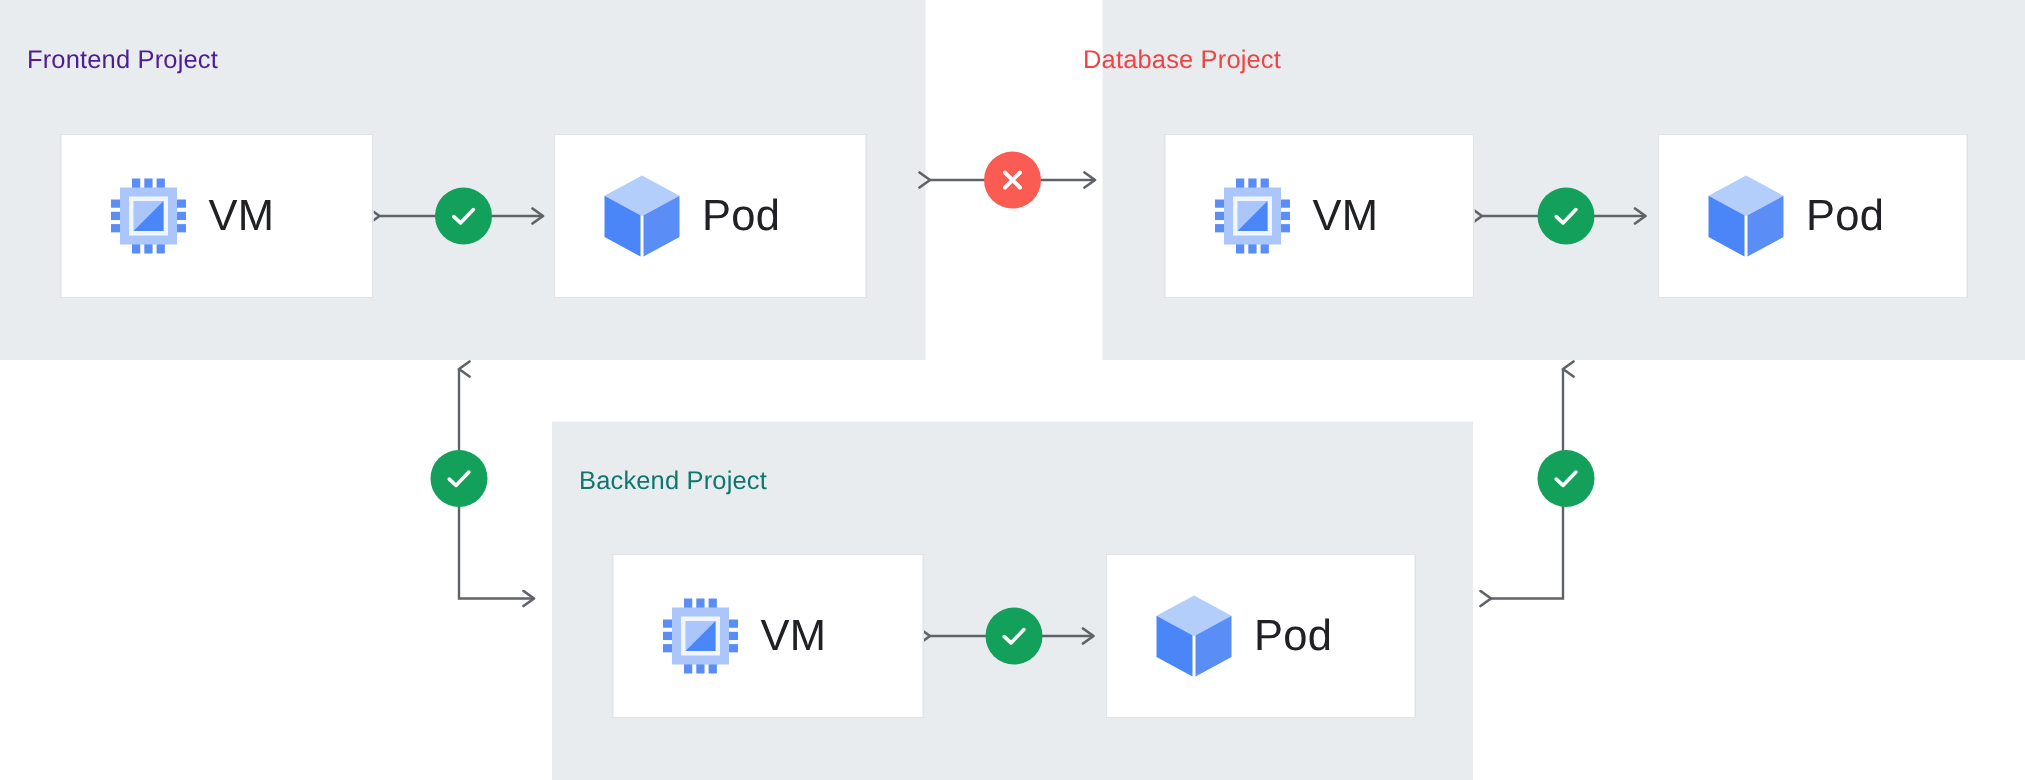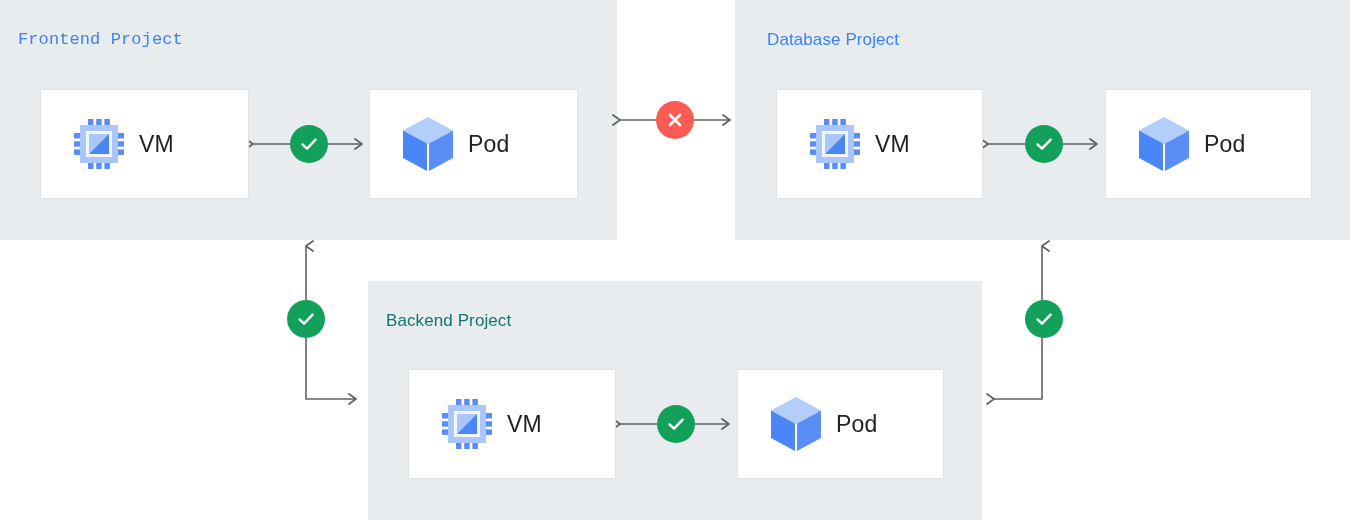--- a/index.html
+++ b/index.html
@@ -41,21 +41,21 @@
     display: flex;
     align-items: center;
   }
   .card-inner {
     display: flex;
     align-items: center;
     gap: 14px;
     padding-left: 32px;
   }
   .card-label {
-    font-size: 23px;
+    font-size: 29px;
     color: #202124;
     letter-spacing: .2px;
   }
 
   
   .icon-svg { display: block; }
 
   
   #wires {
     position: absolute;
@@ -78,22 +78,22 @@
 </style>
 </head>
 <body>
 
 <div id="canvas">
 
   <div class="panel" id="panel-frontend" style="left: 0px; top: 0px; width: 617px; height: 240px; background: rgb(232, 236, 239);"></div>
   <div class="panel" id="panel-database" style="left: 735px; top: 0px; width: 615px; height: 240px; background: rgb(232, 236, 239);"></div>
   <div class="panel" id="panel-backend" style="left: 368px; top: 281px; width: 614px; height: 239px; background: rgb(232, 236, 239);"></div>
 
-  <div class="panel-title" id="title-frontend" style="left: 18px; top: 30px; color: #3b82f6; font-family: Liberation Mono, monospace;">Frontend Project</div>
-  <div class="panel-title" id="title-database" style="left: 767px; top: 30px; color: #3b82f6;">Database Project</div>
+  <div class="panel-title" id="title-frontend" style="left: 18px; top: 30px; color: #4c1d95;">Frontend Project</div>
+  <div class="panel-title" id="title-database" style="left: 722px; top: 30px; color: #ef4444;">Database Project</div>
   <div class="panel-title" id="title-backend" style="left: 386px; top: 311px; color: #0f766e;">Backend Project</div>
 
   <svg id="wires" viewBox="0 0 1350 520">
     <defs>
       <marker id="arrR" markerWidth="12" markerHeight="12" refX="10" refY="6" orient="auto" markerUnits="userSpaceOnUse">
         <path d="M3,1 L10,6 L3,11" fill="none" stroke="#5f6368" stroke-width="1.8" stroke-linecap="round" stroke-linejoin="round"></path>
       </marker>
       <marker id="arrL" markerWidth="12" markerHeight="12" refX="2" refY="6" orient="auto" markerUnits="userSpaceOnUse">
         <path d="M9,1 L2,6 L9,11" fill="none" stroke="#5f6368" stroke-width="1.8" stroke-linecap="round" stroke-linejoin="round"></path>
       </marker>

